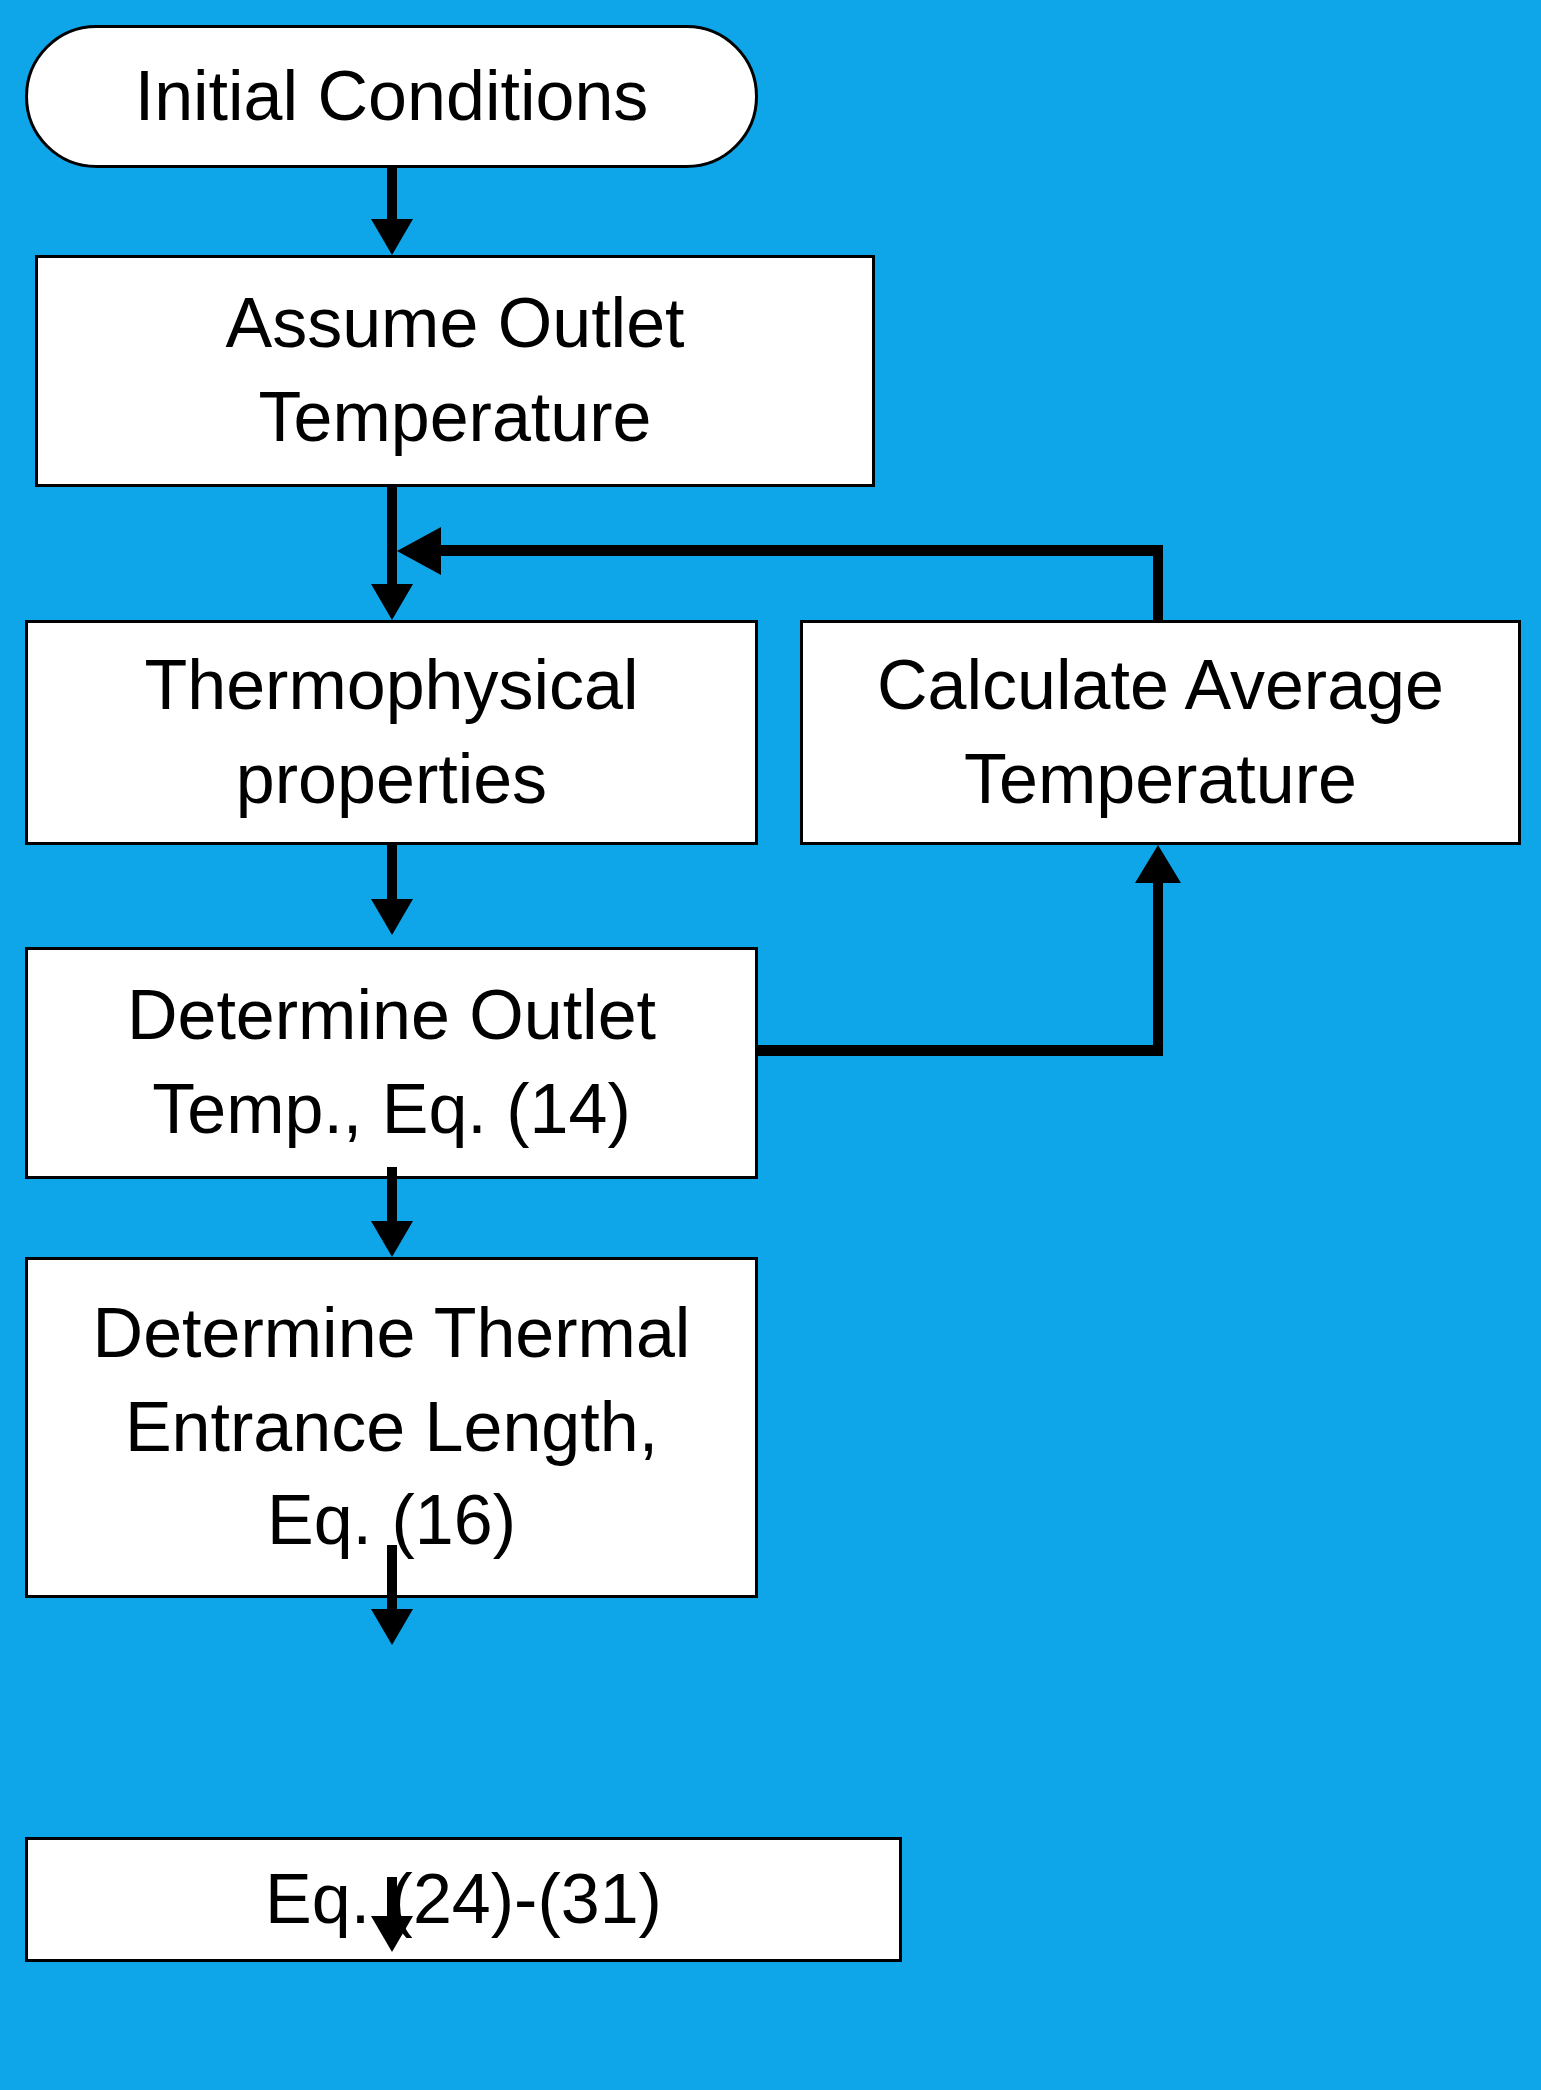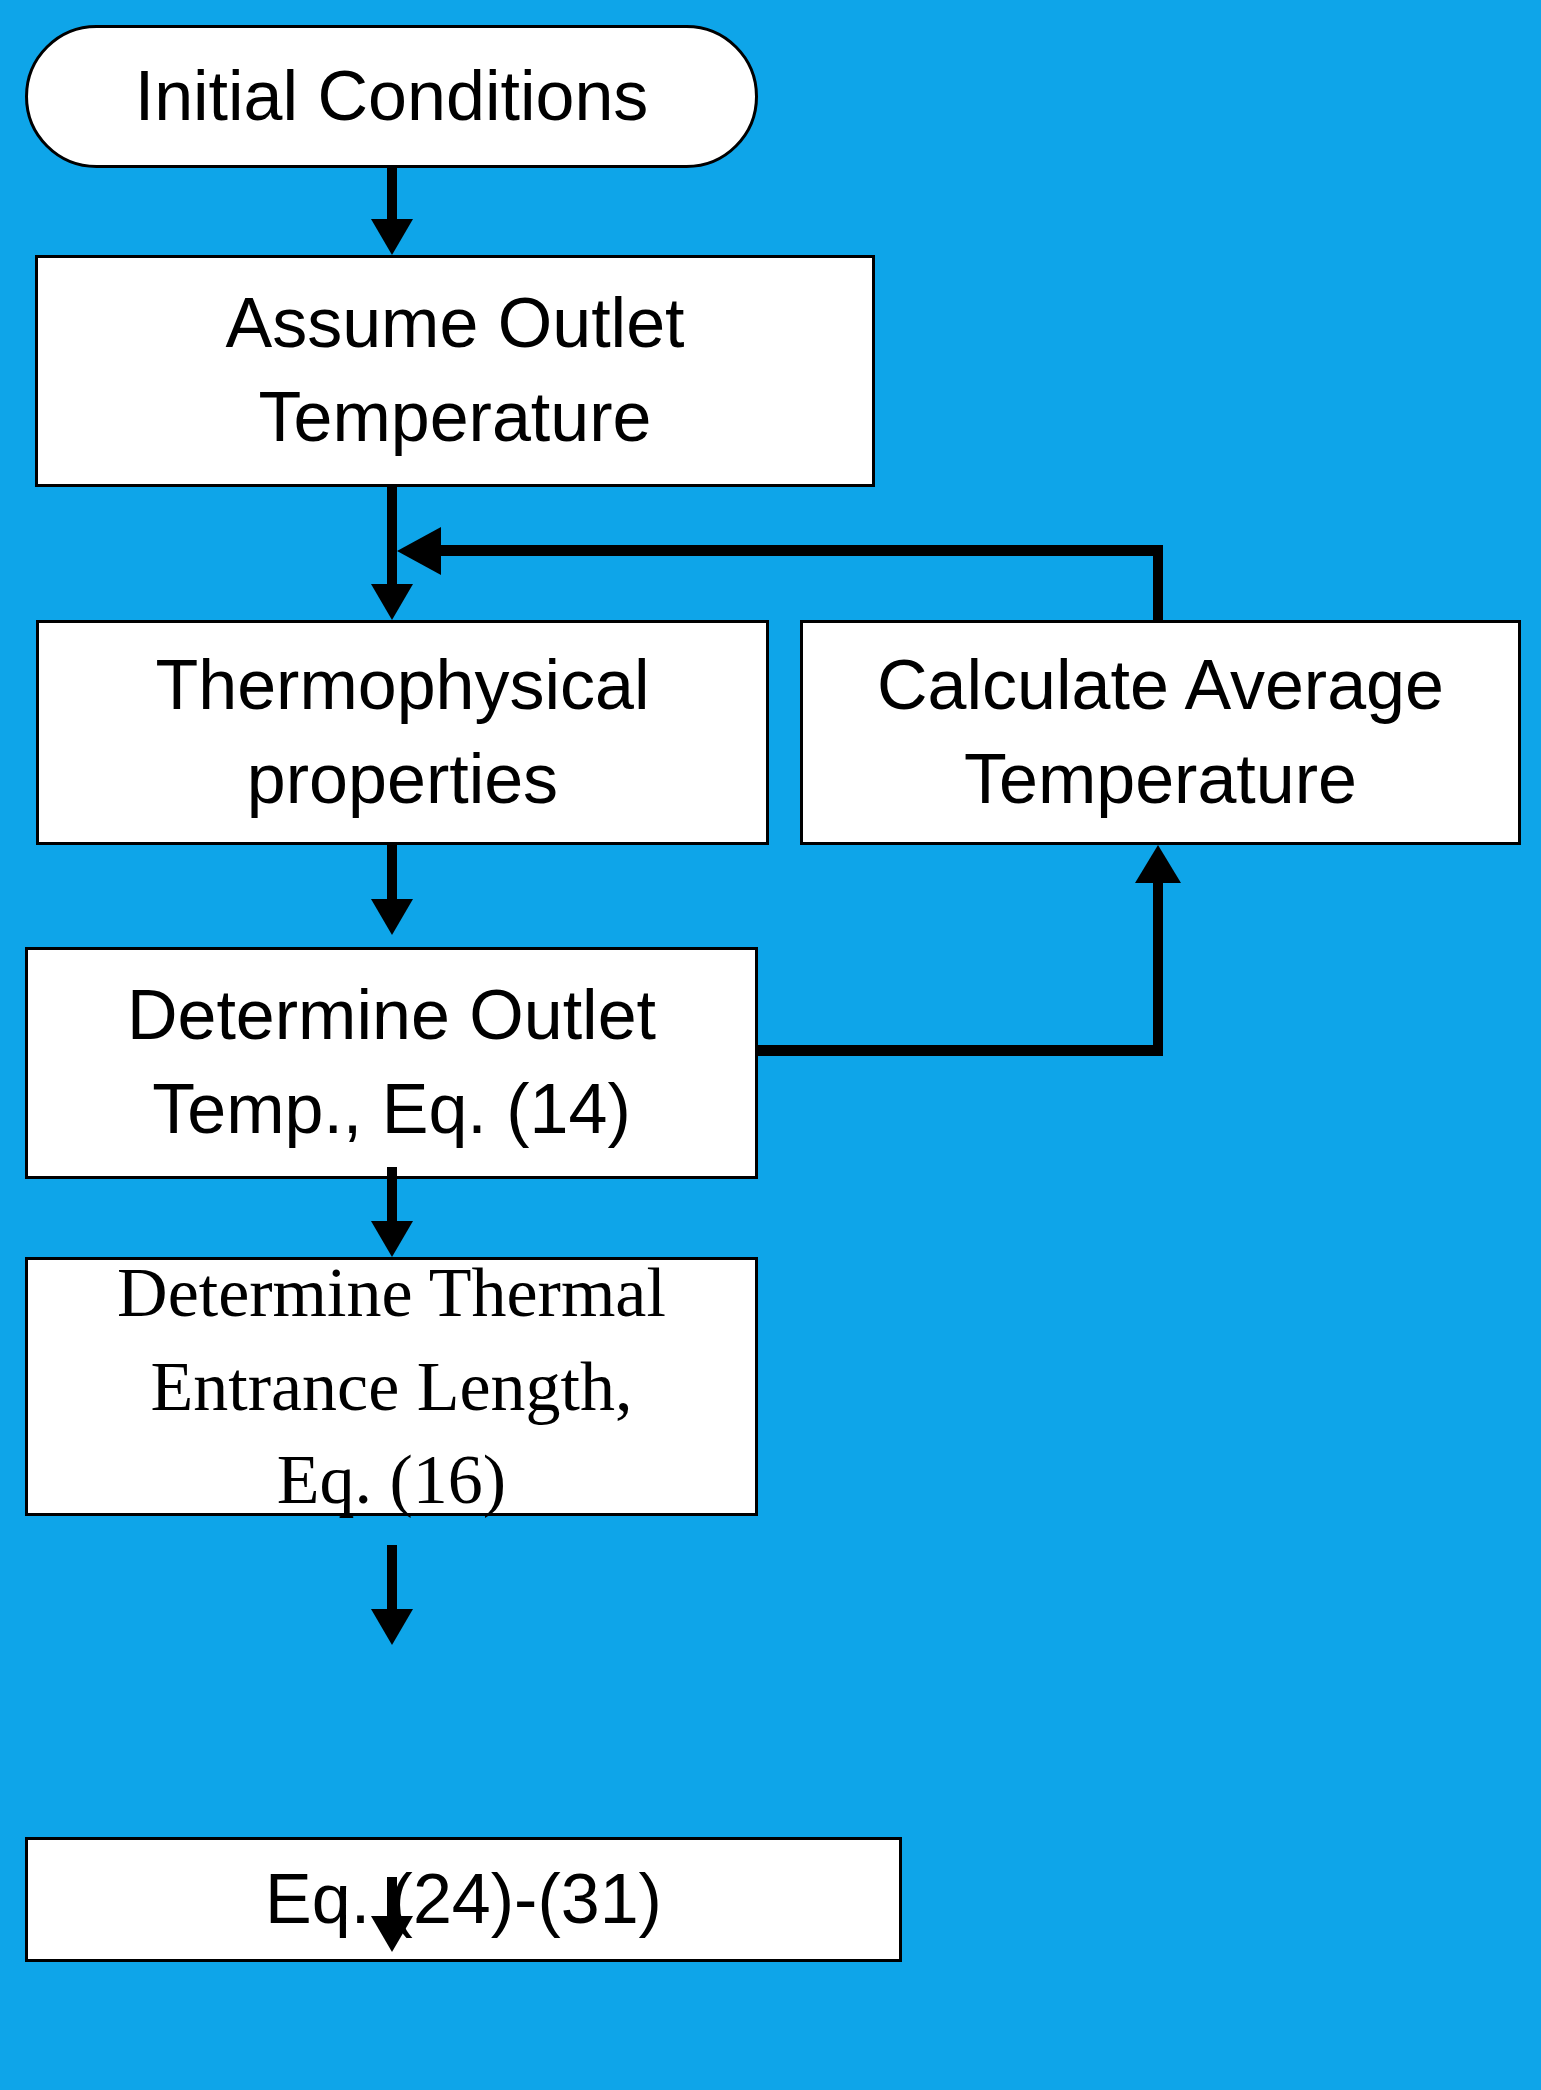--- a/index.html
+++ b/index.html
@@ -23,24 +23,24 @@
     justify-content: center;
     text-align: center;
     font-size: 70px;
     line-height: 1.34;
     white-space: pre-line;
   }
   .stadium { border-radius: 75px; }
   
   .n-initial   { left: 25px;  top: 25px;   width: 733px; height: 143px; }
   .n-assume    { left: 35px;  top: 255px;  width: 840px; height: 232px; }
-  .n-thermo    { left: 36px;  top: 620px;  width: 733px; height: 225px; }
+  .n-thermo    { left: 25px;  top: 620px;  width: 733px; height: 225px; }
   .n-calcavg   { left: 800px; top: 620px;  width: 721px; height: 225px; }
   .n-outlet    { left: 25px;  top: 935px;  width: 733px; height: 232px; margin-top: 12px; }
-  .n-entrance  { left: 25px;  top: 1257px; width: 733px; height: 259px; font-family: Liberation Serif, serif; }
+  .n-entrance  { left: 25px;  top: 1257px; width: 733px; height: 341px; }
   .n-nusselt   { left: 25px;  top: 1645px; width: 733px; height: 232px; }
   .n-final     { left: 25px;  top: 1837px; width: 877px; height: 125px; justify-content: center; }
 
   
   .vshaft {
     position: absolute;
     left: 387px;
     width: 10px;
     background: #000000;
   }

